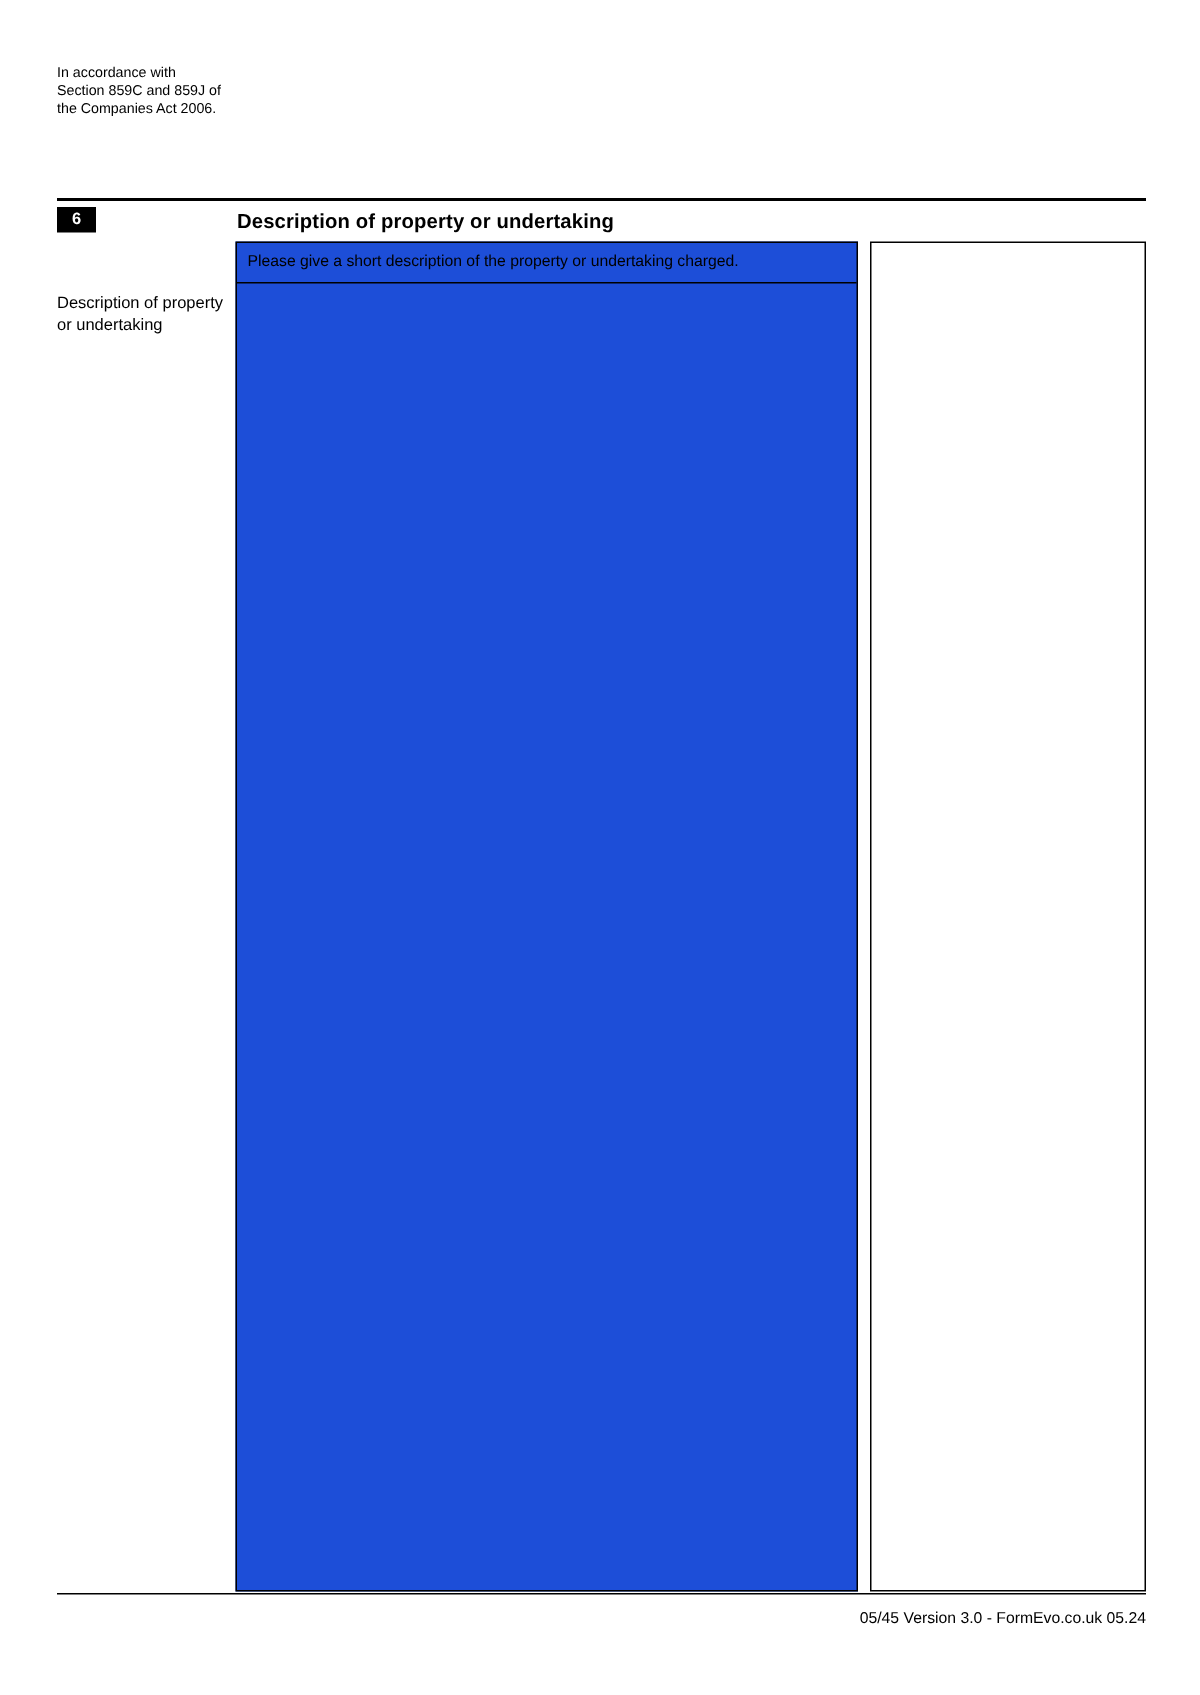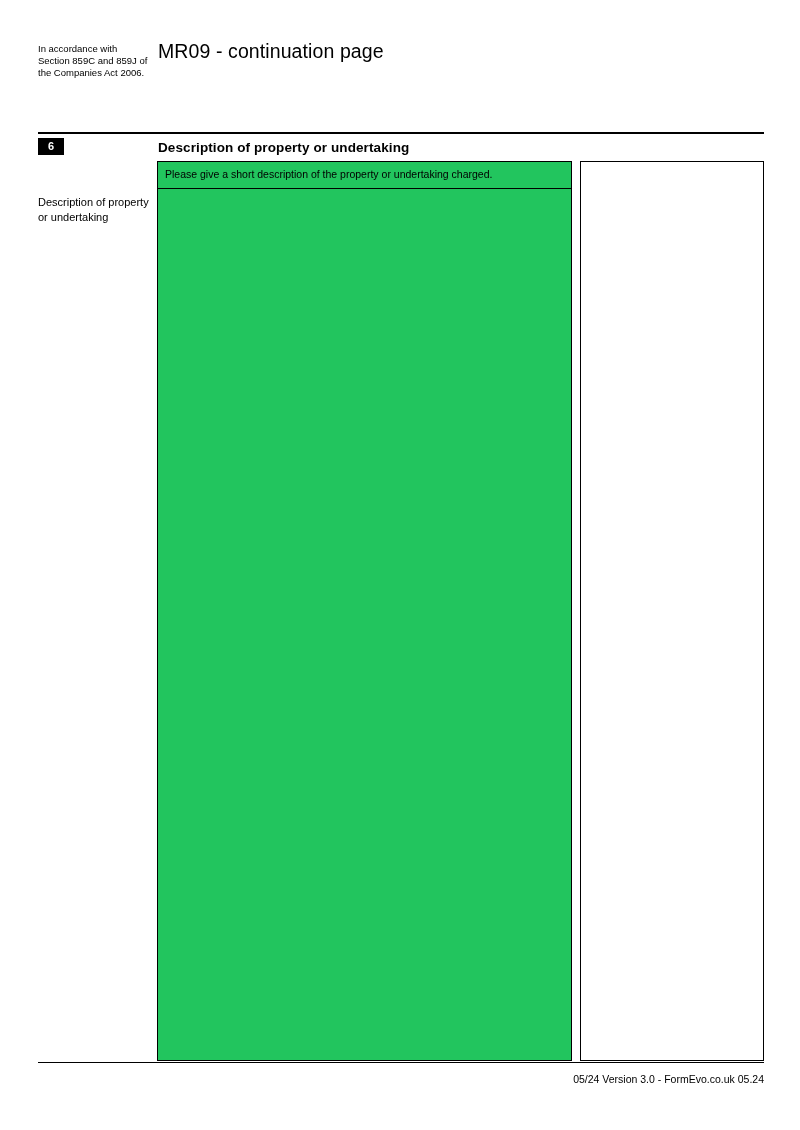--- a/index.html
+++ b/index.html
@@ -116,21 +116,21 @@
     position: absolute;
     left: 157px;
     top: 161px;
     width: 415px;
     height: 900px;
     border-left: 1px solid #000;
     border-right: 1px solid #000;
     border-top: 1px solid #000;
     border-bottom: 1px solid #000;
     box-sizing: border-box;
-    background: #22c55e;
+    background: #1d4ed8;
   }
   .hint-row {
     position: absolute;
     left: 0;
     top: 0;
     width: 100%;
     height: 27px;
     border-bottom: 1px solid #000;
     box-sizing: border-box;
   }
@@ -198,21 +198,20 @@
   }
 </style>
 </head>
 <body>
 
 <div class="page">
 
   <div class="header">
     <div class="accordance">In accordance with Section 859C and 859J of the Companies Act 2006.</div>
     <div class="title-block">
-      <div class="form-title">MR09 - continuation page</div>
     </div>
   </div>
 
   <div class="rule-top"></div>
 
   <div class="section-num">6</div>
   <div class="section-title">Description of property or undertaking</div>
 
   <div class="margin-label">Description of property or undertaking</div>
 
@@ -222,15 +221,15 @@
     </div>
     <textarea class="desc-input" placeholder="" style=""></textarea>
   </div>
 
   <div class="side-frame">
     <textarea class="side-input" placeholder="" style=""></textarea>
   </div>
 
   <div class="rule-bottom"></div>
 
-  <div class="footer">05/24 Version 3.0 - FormEvo.co.uk 05.24</div>
+  <div class="footer">05/45 Version 3.0 - FormEvo.co.uk 05.24</div>
 
 </div>
 
 </body></html>

